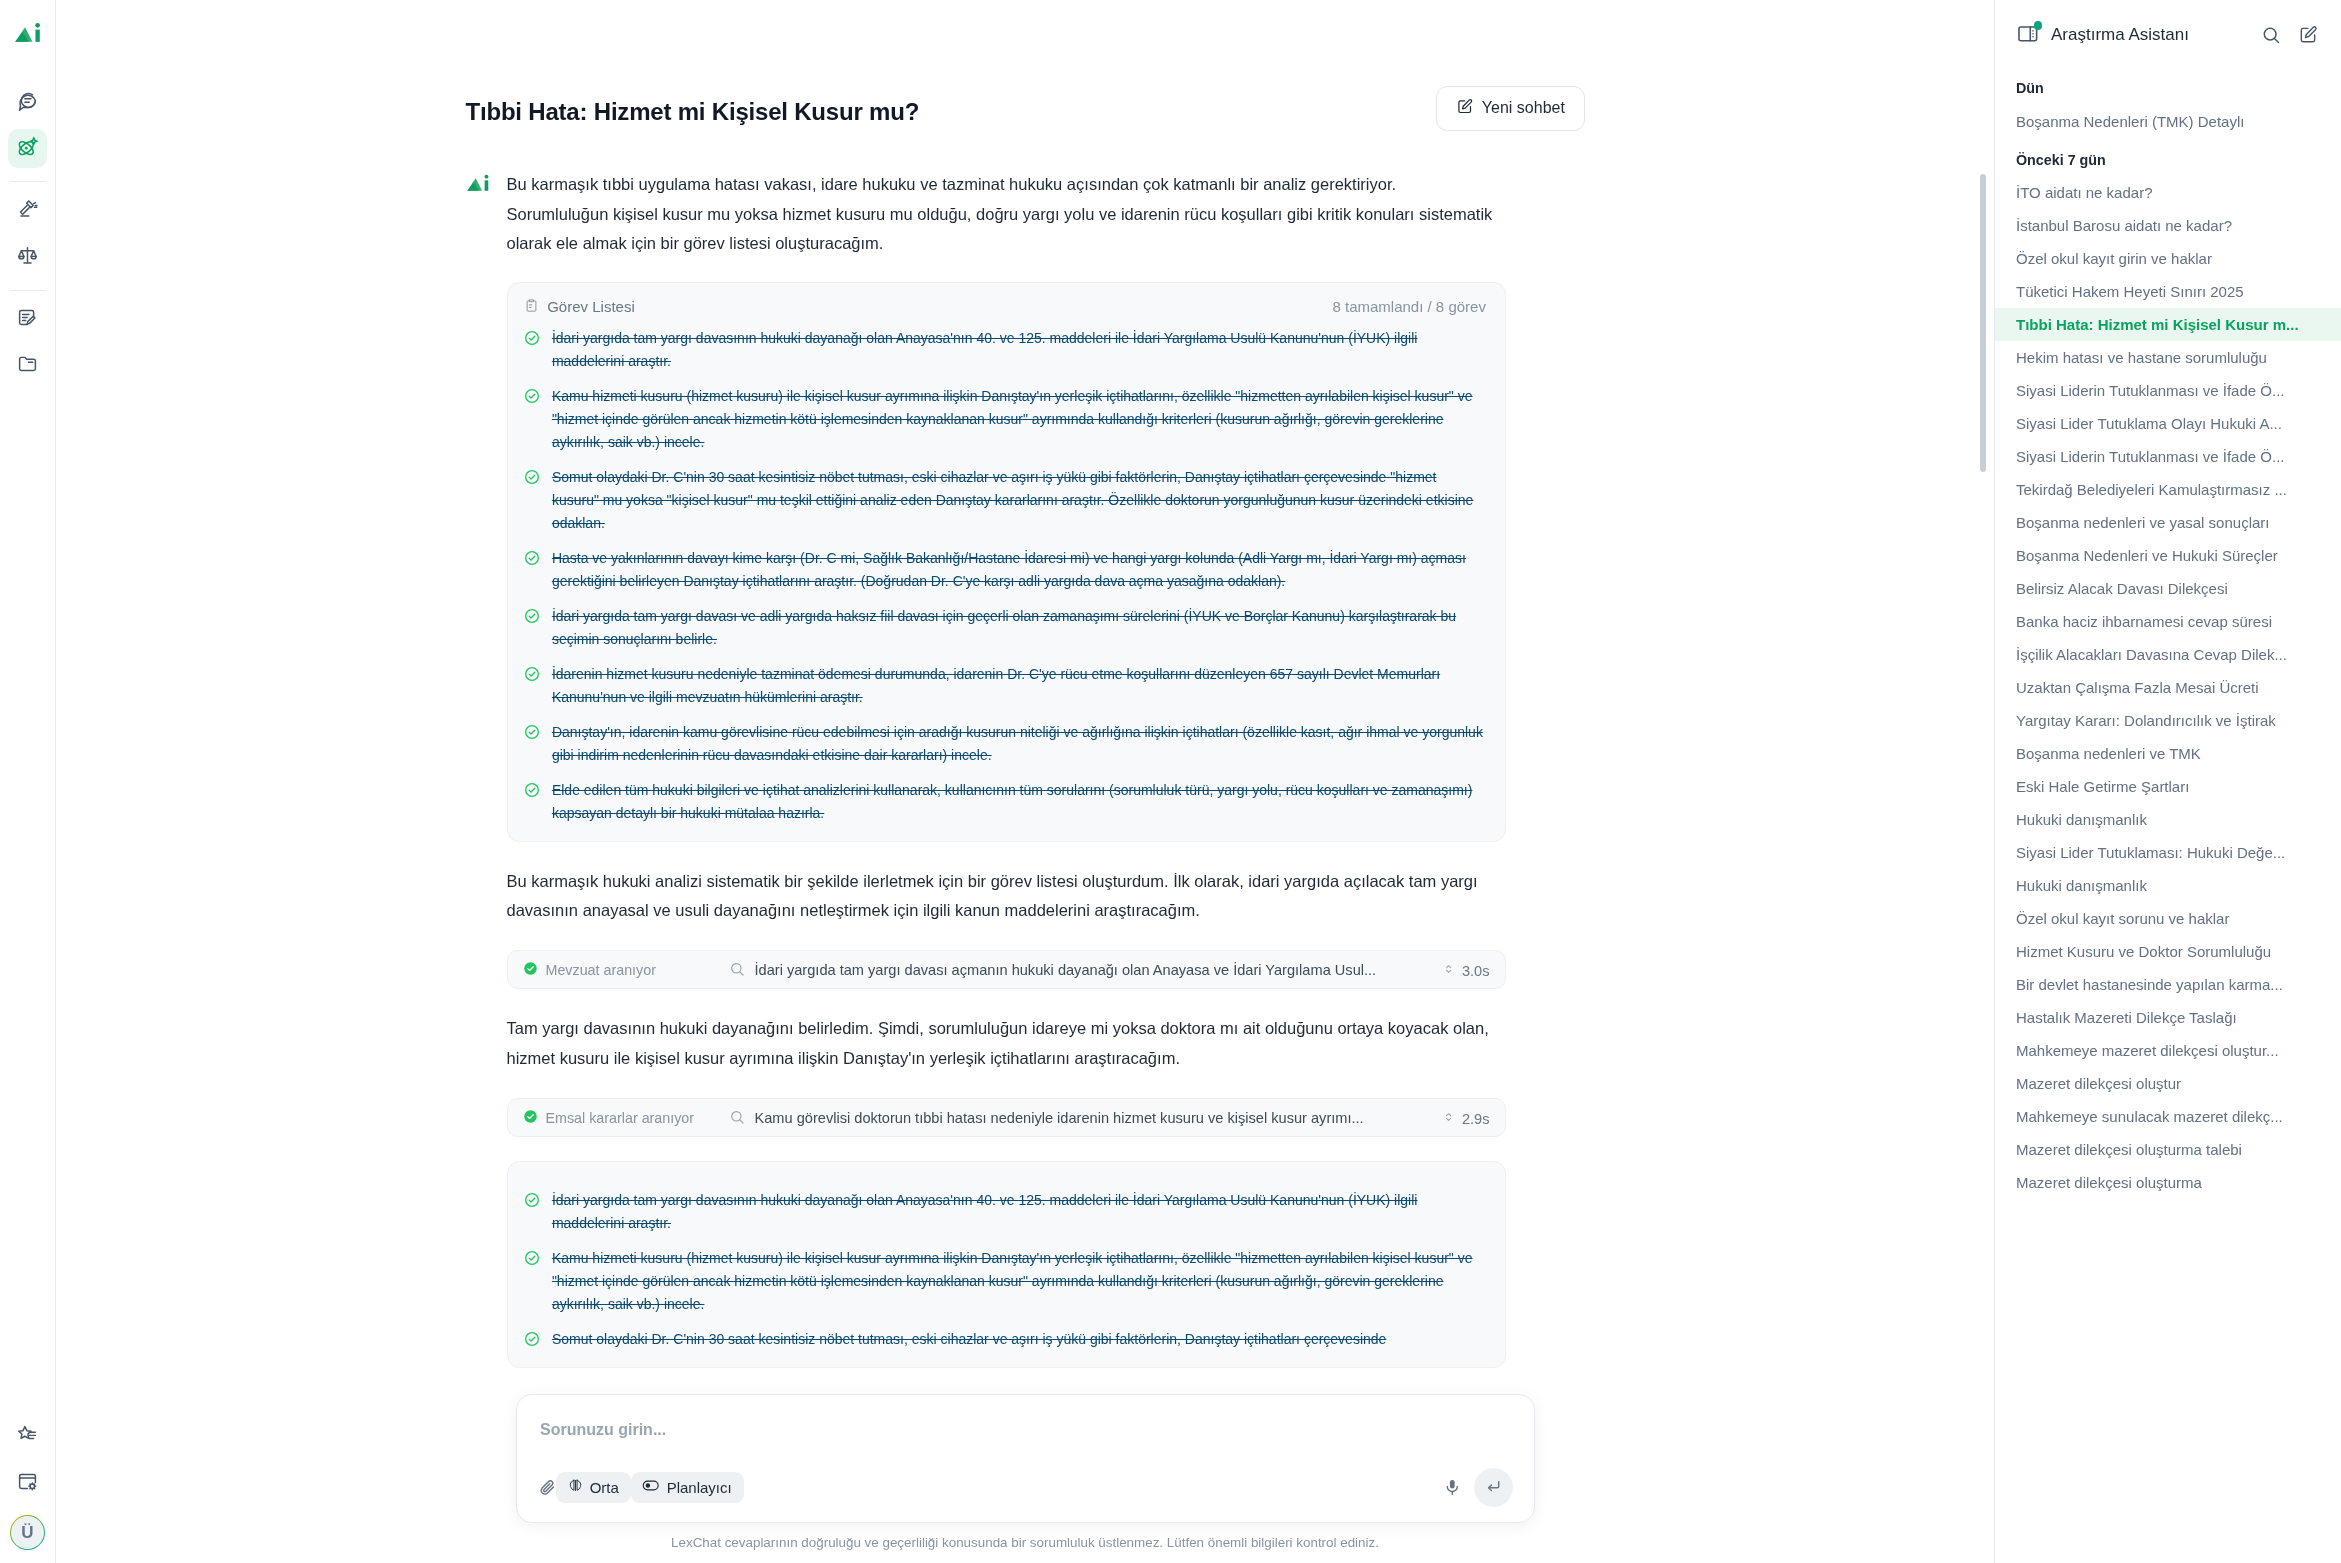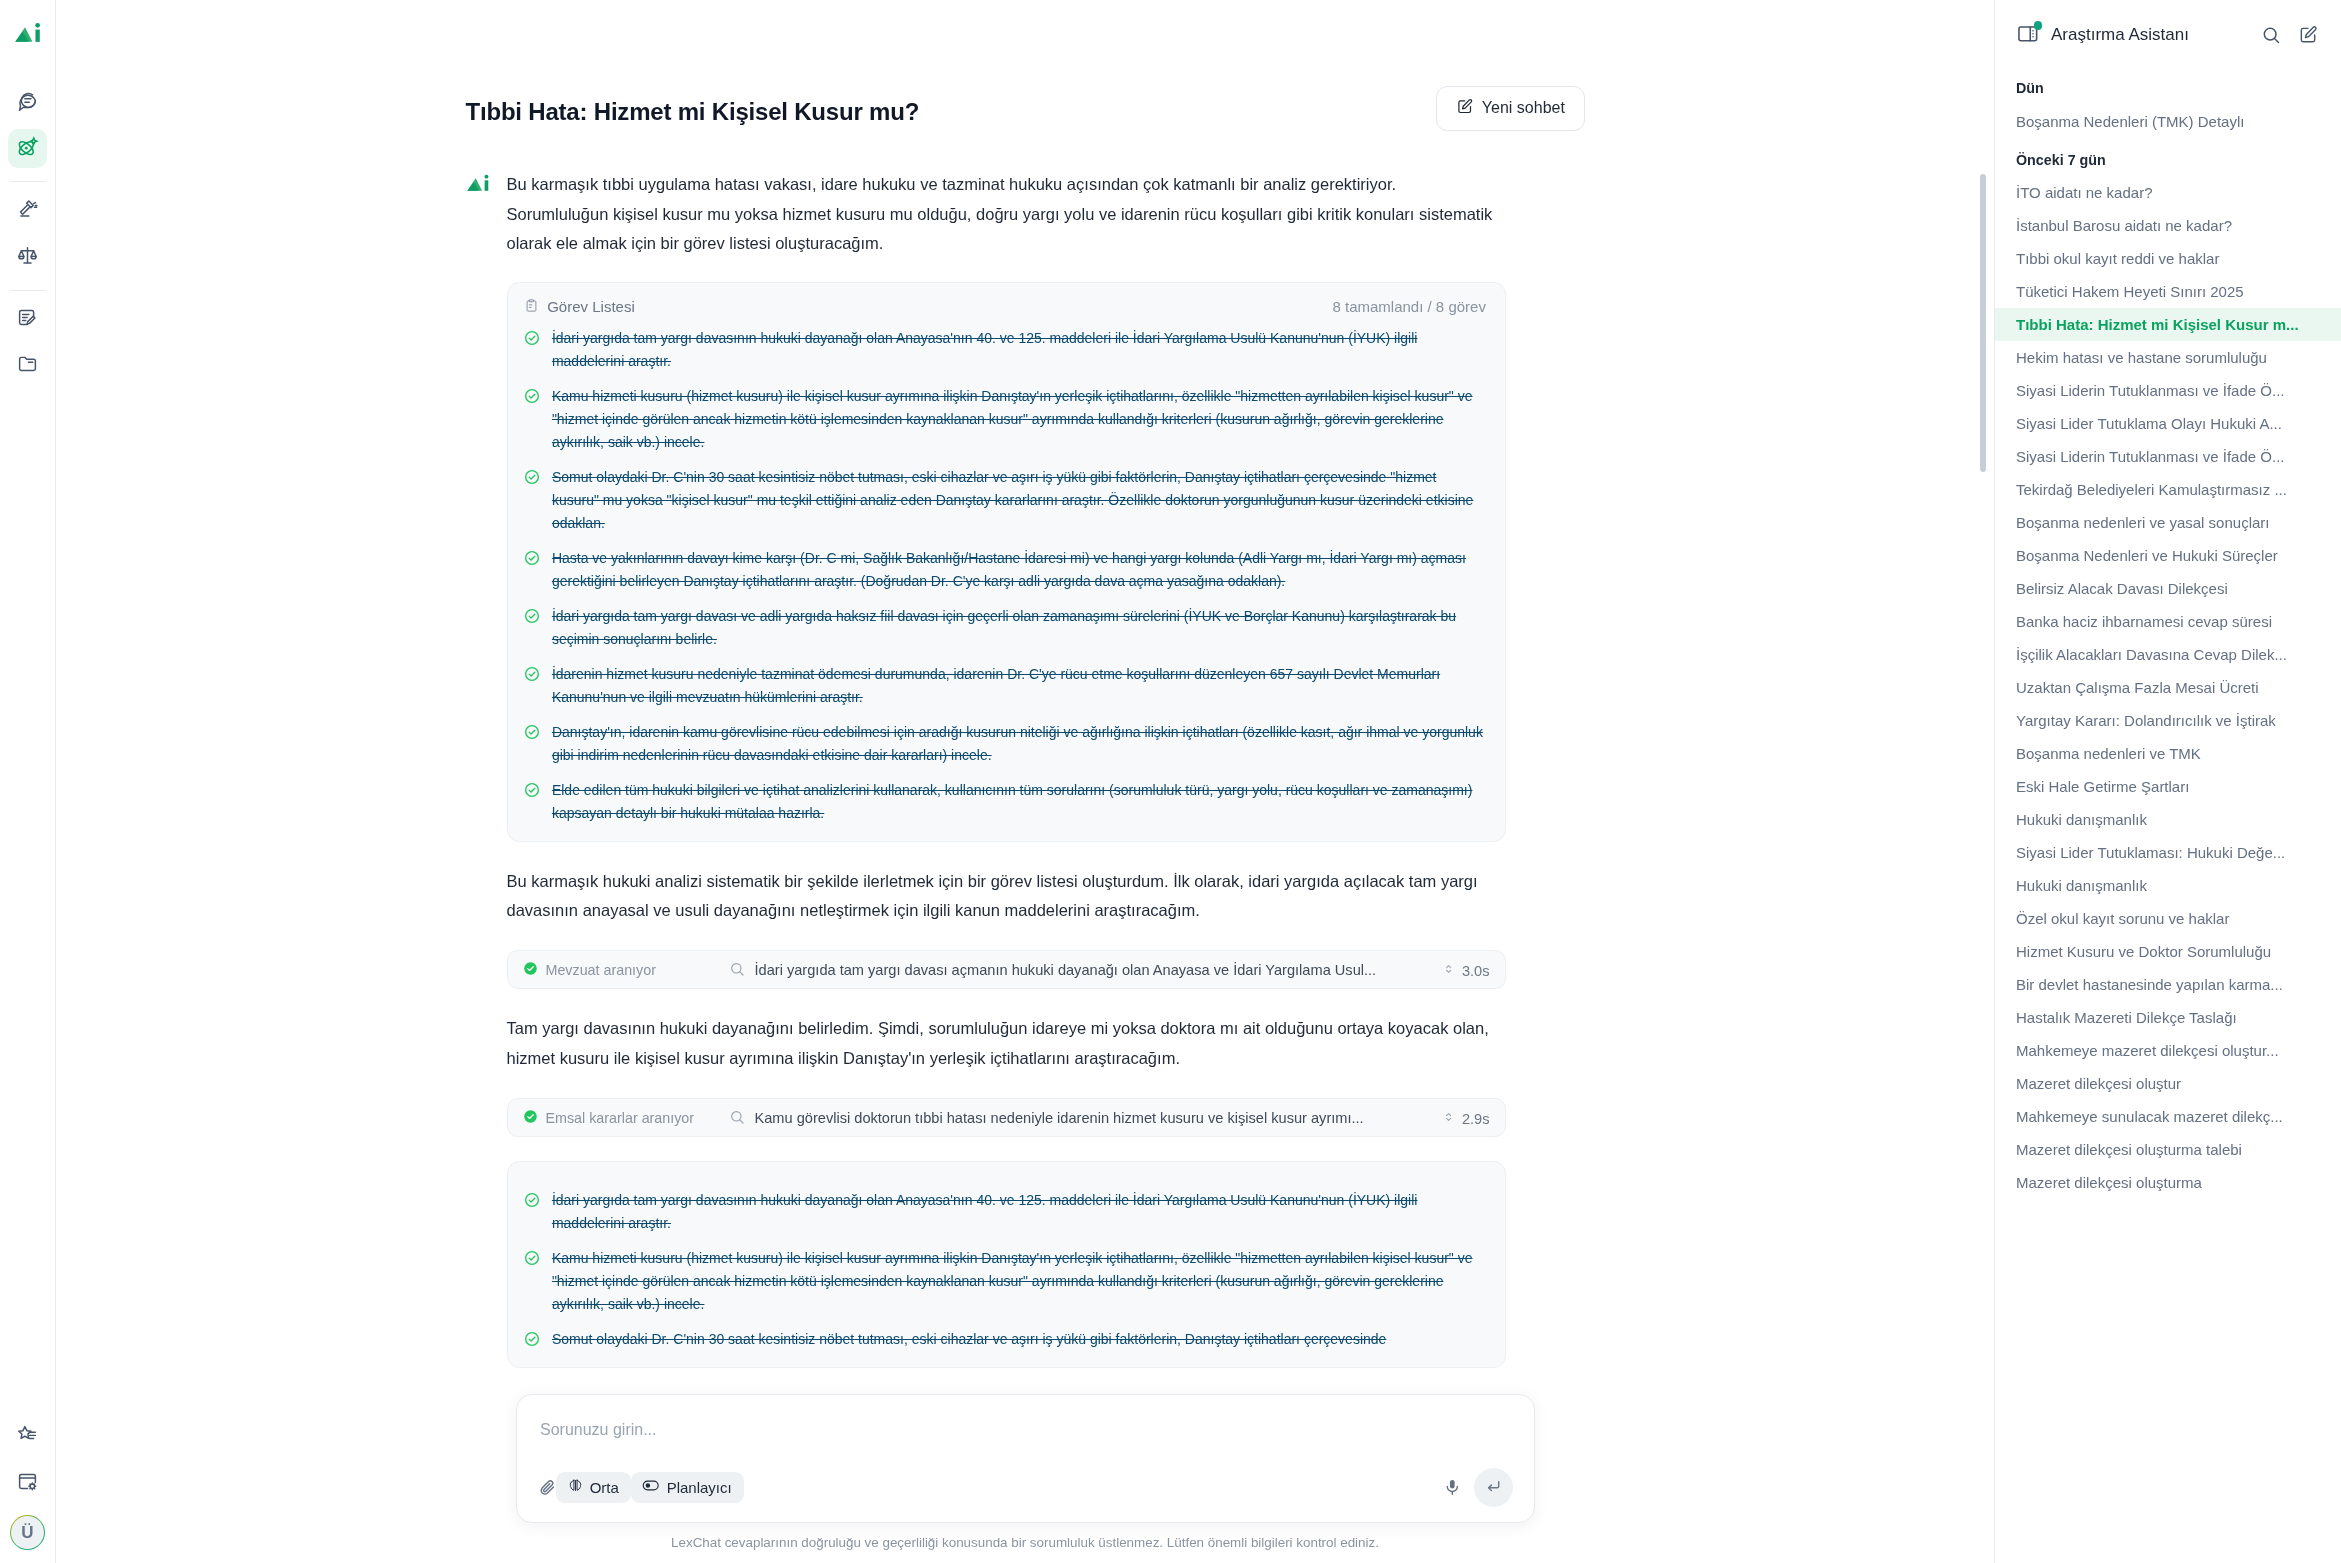--- a/index.html
+++ b/index.html
@@ -103,21 +103,21 @@
     background: linear-gradient(to bottom, rgba(255,255,255,0) 0%, #fff 32%, #fff 100%);
     pointer-events: none;
   }
   .composer-wrap { position: absolute; left: 0; right: 0; bottom: 0; padding-bottom: 13.7px; }
   .composer {
     width: 1019px; margin: 0 auto;
     background: #fff; border: 0.6px solid #e6eaee; border-radius: 16px;
     box-shadow: 0 2.5px 16px rgba(17,24,39,0.06);
     padding: 18.6px 21px 15px 21px;
   }
-  .composer-input { font-size: 16px; color: #9aa5b1; padding: 7.5px 2.5px 29px 2.5px; }
+  .composer-input { font-size: 16px; color: #9aa5b1; padding: 7.5px 2.5px 29px 2.5px; font-weight: bold; }
   .composer-bar { display: flex; align-items: center; justify-content: space-between; }
   .composer-left { display: flex; align-items: center; gap: 0; }
   .chip {
     display: inline-flex; align-items: center; gap: 6.8px;
     background: #eef1f4; border-radius: 8.7px; padding: 6.8px 11.8px;
     font-size: 15px; color: #1f2937; cursor: pointer;
   }
   .composer-right { display: flex; align-items: center; gap: 12.4px; }
   .send-btn {
     width: 39px; height: 39px; border-radius: 50%; background: #eef1f4;
@@ -558,21 +558,21 @@
       </div>
     </div>
 
     <div class="rside-list">
       <div class="grp-label">Dün</div>
       <div class="conv-item">Boşanma Nedenleri (TMK) Detaylı</div>
 
       <div class="grp-label">Önceki 7 gün</div>
       <div class="conv-item">İTO aidatı ne kadar?</div>
       <div class="conv-item">İstanbul Barosu aidatı ne kadar?</div>
-      <div class="conv-item">Tıbbi okul kayıt reddi ve haklar</div>
+      <div class="conv-item">Özel okul kayıt girin ve haklar</div>
       <div class="conv-item">Tüketici Hakem Heyeti Sınırı 2025</div>
       <div class="conv-item sel">Tıbbi Hata: Hizmet mi Kişisel Kusur m...</div>
       <div class="conv-item">Hekim hatası ve hastane sorumluluğu</div>
       <div class="conv-item">Siyasi Liderin Tutuklanması ve İfade Ö...</div>
       <div class="conv-item">Siyasi Lider Tutuklama Olayı Hukuki A...</div>
       <div class="conv-item">Siyasi Liderin Tutuklanması ve İfade Ö...</div>
       <div class="conv-item">Tekirdağ Belediyeleri Kamulaştırmasız ...</div>
       <div class="conv-item">Boşanma nedenleri ve yasal sonuçları</div>
       <div class="conv-item">Boşanma Nedenleri ve Hukuki Süreçler</div>
       <div class="conv-item">Belirsiz Alacak Davası Dilekçesi</div>

